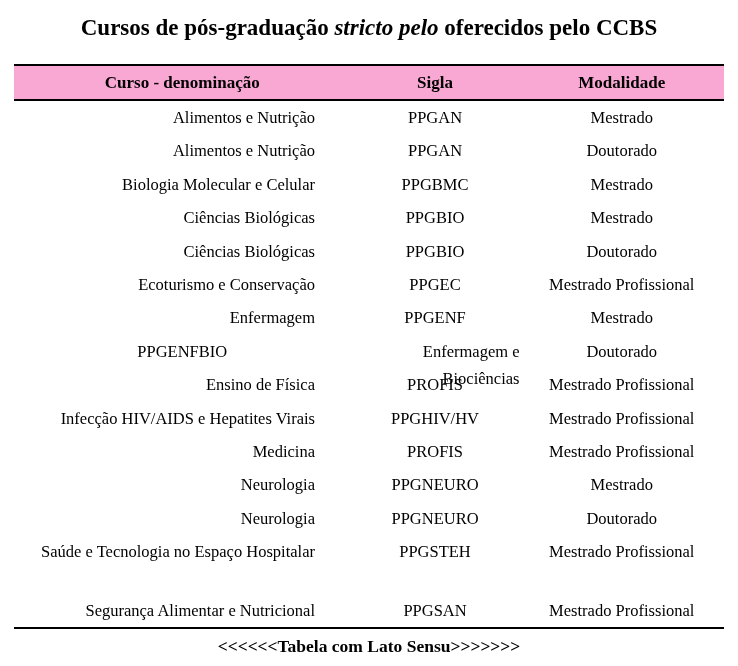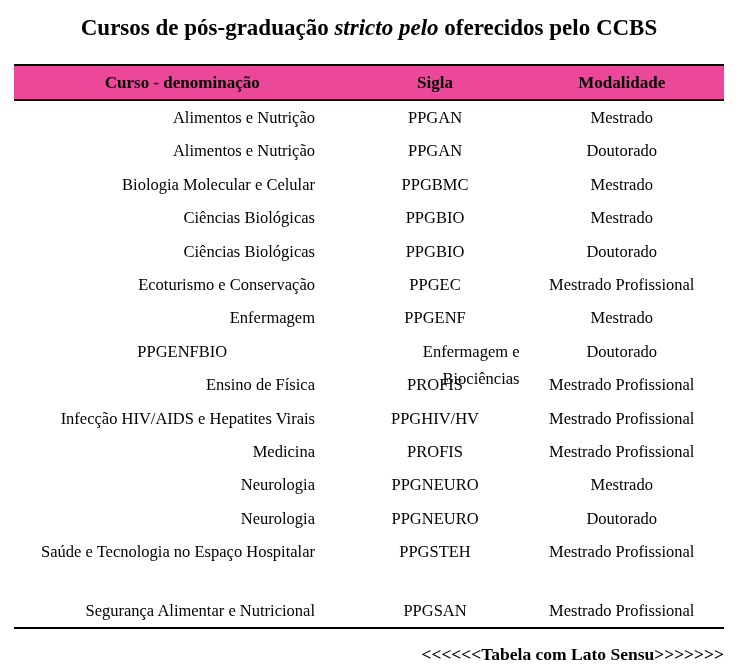--- a/index.html
+++ b/index.html
@@ -26,21 +26,21 @@
   }
   .title em { font-style: italic; }
   .courses-table {
     margin-top: 21px;
     width: 710px;
   }
   .thead {
     display: grid;
     grid-template-columns: 47.4% 23.8% 28.8%;
     align-items: center;
-    background: #ec4899;
+    background: #f9a8d4;
     border-top: 2px solid #000;
     border-bottom: 2px solid #000;
     height: 33px;
   }
   .th {
     font-weight: bold;
     font-size: 17px;
     text-align: center;
   }
   .tbody {
@@ -59,25 +59,25 @@
     padding-top: 3px;
   }
   .td.curso {
     text-align: right;
     padding-left: 6px;
     max-width: 295px;
   }
   .td.sigla { text-align: center; }
   .td.modalidade { text-align: center; }
   .footer-note {
-    margin-top: 14px;
+    margin-top: 6px;
     font-weight: bold;
     font-size: 17.5px;
     line-height: 22px;
-    text-align: right;
+    text-align: center;
   }
 </style>
 </head>
 <body>
 
 <div class="page">
 
   <h1 class="title"><span>Cursos de pós-graduação</span>
     <em>stricto pelo</em>
     <span>oferecidos pelo CCBS</span></h1>

